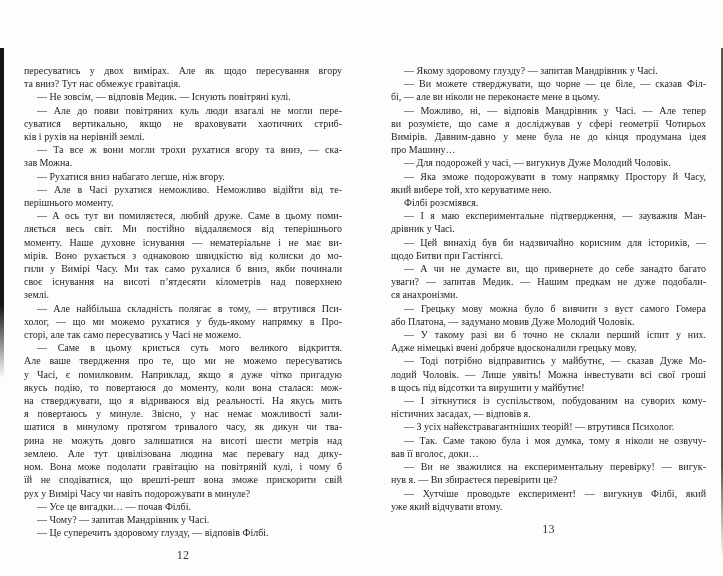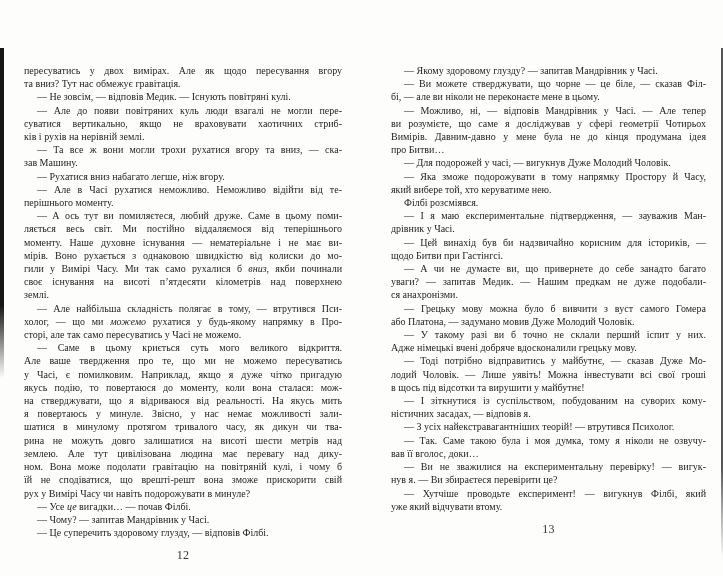--- a/index.html
+++ b/index.html
@@ -28,21 +28,21 @@
     line-height:13.2px;
     text-rendering:optimizeLegibility;
   }
   .line{text-align:left;}
   .line.j{
     text-align:justify;
     text-align-last:justify;
     word-spacing:-0.8px;
   }
   .line.ind{text-indent:13px;}
-  .it{font-style:italic;}
+  .it{}
   .folio{
     margin-top:9px;
     text-align:center;
     font-size:12px;
     color:#333;
     letter-spacing:0.3px;
   }
 </style>
 </head>
 <body>
@@ -53,21 +53,21 @@
 
   <section class="page left">
     <div class="text-block">
         <div class="line j"><span>пересуватись у двох вимірах. Але як щодо пересування вгору</span></div>
         <div class="line"><span>та вниз? Тут нас обмежує гравітація.</span></div>
         <div class="line ind"><span>— Не зовсім, — відповів Медик. — Існують повітряні кулі.</span></div>
         <div class="line j ind"><span>— Але до появи повітряних куль люди взагалі не могли пере-</span></div>
         <div class="line j"><span>суватися вертикально, якщо не враховувати хаотичних стриб-</span></div>
         <div class="line"><span>ків і рухів на нерівній землі.</span></div>
         <div class="line j ind"><span>— Та все ж вони могли трохи рухатися вгору та вниз, — ска-</span></div>
-        <div class="line"><span>зав Машину.</span></div>
+        <div class="line"><span>зав Можна.</span></div>
         <div class="line ind"><span>— Рухатися вниз набагато легше, ніж вгору.</span></div>
         <div class="line j ind"><span>— Але в Часі рухатися неможливо. Неможливо відійти від те-</span></div>
         <div class="line"><span>перішнього моменту.</span></div>
         <div class="line j ind"><span>— А ось тут ви помиляєтеся, любий друже. Саме в цьому поми-</span></div>
         <div class="line j"><span>ляється весь світ. Ми постійно віддаляємося від теперішнього</span></div>
         <div class="line j"><span>моменту. Наше духовне існування — нематеріальне і не має ви-</span></div>
         <div class="line j"><span>мірів. Воно рухається з однаковою швидкістю від колиски до мо-</span></div>
         <div class="line j"><span>гили у Вимірі Часу. Ми так само рухалися б </span><span class="it">вниз</span><span>, якби починали</span></div>
         <div class="line j"><span>своє існування на висоті п’ятдесяти кілометрів над поверхнею</span></div>
         <div class="line"><span>землі.</span></div>
@@ -94,21 +94,21 @@
   </section>
 
   <section class="page right">
     <div class="text-block">
         <div class="line ind"><span>— Якому здоровому глузду? — запитав Мандрівник у Часі.</span></div>
         <div class="line j ind"><span>— Ви можете стверджувати, що чорне — це біле, — сказав Філ-</span></div>
         <div class="line"><span>бі, — але ви ніколи не переконаєте мене в цьому.</span></div>
         <div class="line j ind"><span>— Можливо, ні, — відповів Мандрівник у Часі. — Але тепер</span></div>
         <div class="line j"><span>ви розумієте, що саме я досліджував у сфері геометрії Чотирьох</span></div>
         <div class="line j"><span>Вимірів. Давним-давно у мене була не до кінця продумана ідея</span></div>
-        <div class="line"><span>про Битви…</span></div>
+        <div class="line"><span>про Машину…</span></div>
         <div class="line ind"><span>— Для подорожей у часі, — вигукнув Дуже Молодий Чоловік.</span></div>
         <div class="line j ind"><span>— Яка зможе подорожувати в тому напрямку Простору й Часу,</span></div>
         <div class="line"><span>який вибере той, хто керуватиме нею.</span></div>
         <div class="line ind"><span>Філбі розсміявся.</span></div>
         <div class="line j ind"><span>— І я маю експериментальне підтвердження, — зауважив Ман-</span></div>
         <div class="line"><span>дрівник у Часі.</span></div>
         <div class="line j ind"><span>— Цей винахід був би надзвичайно корисним для істориків, —</span></div>
         <div class="line"><span>щодо Битви при Гастінгсі.</span></div>
         <div class="line j ind"><span>— А чи не думаєте ви, що привернете до себе занадто багато</span></div>
         <div class="line j"><span>уваги? — запитав Медик. — Нашим предкам не дуже подобали-</span></div>

